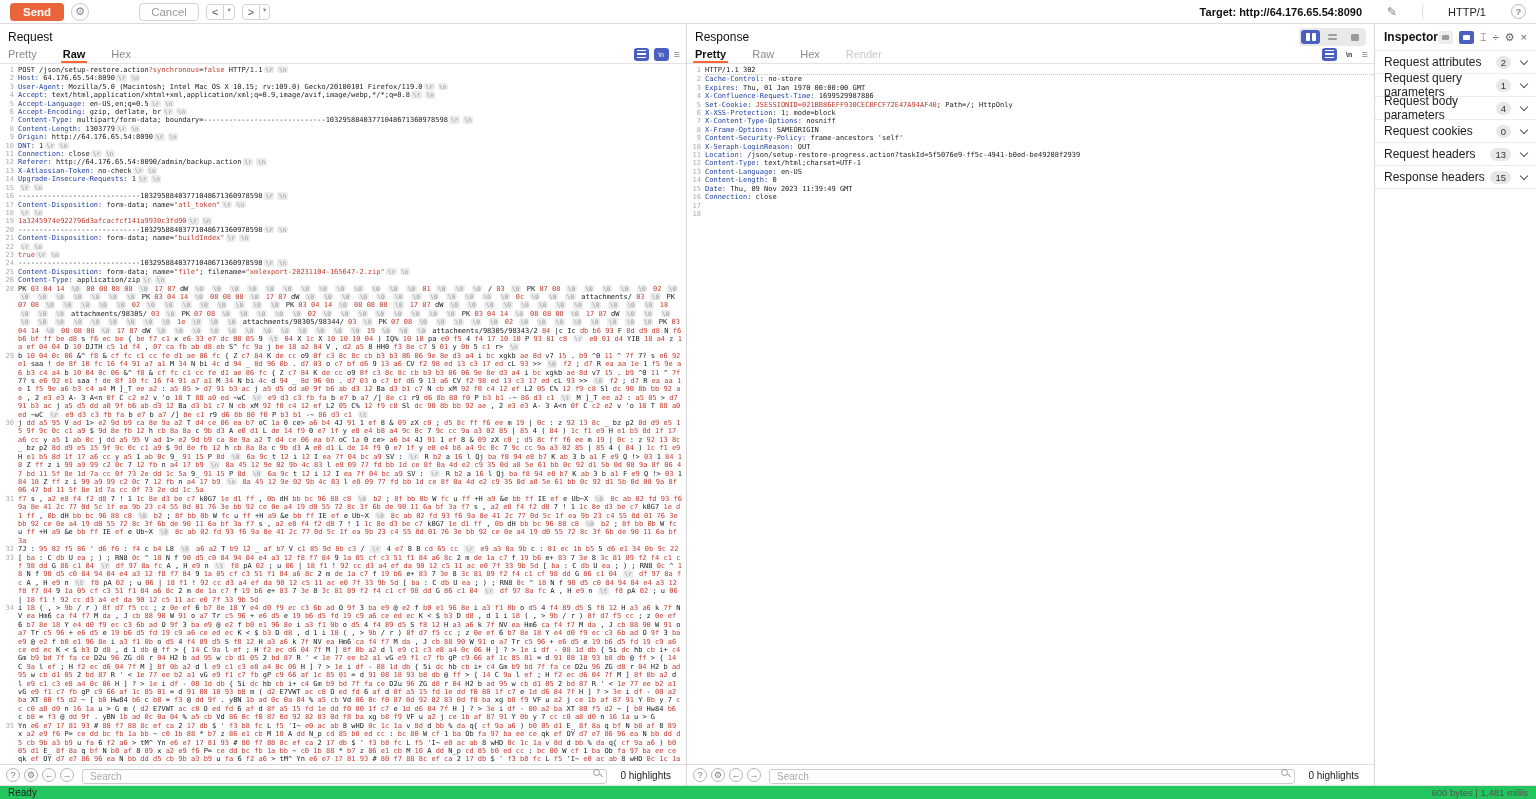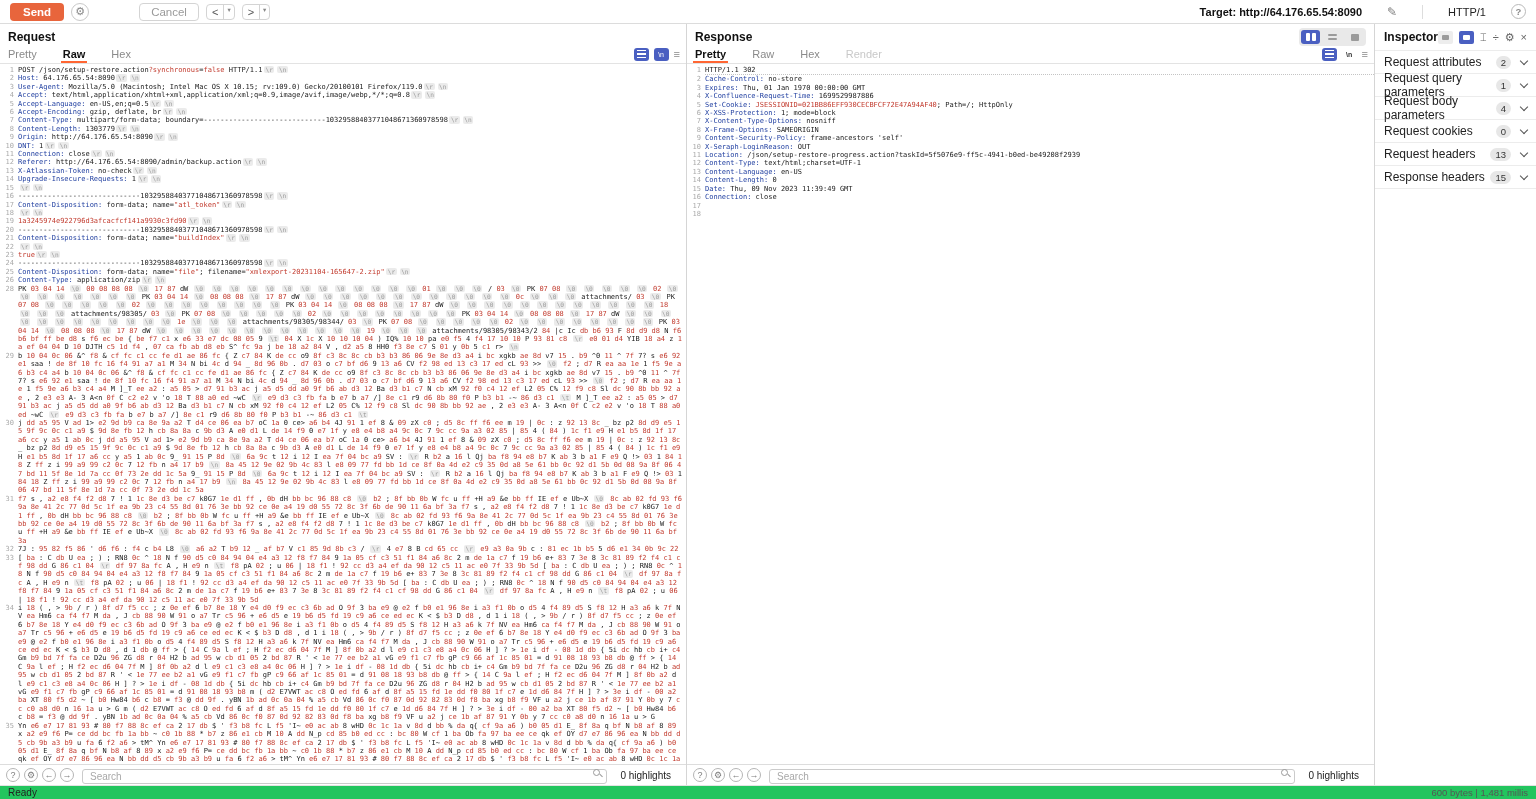--- a/index.html
+++ b/index.html
@@ -23,21 +23,21 @@
   .help-circle { width:15px; height:15px; border:1.5px solid #b9b9b9; border-radius:50%; color:#8a8a8a; font-size:9.5px; font-weight:bold; display:flex; align-items:center; justify-content:center; }
 
   
   .main { position:absolute; top:24px; left:0; right:0; bottom:14px; display:flex; }
   .panel { display:flex; flex-direction:column; background:#fff; }
   .panel.request { width:692px; border-right:1px solid #d5d5d5; }
   .panel.response { width:693px; border-right:1px solid #d5d5d5; }
   .panel.inspector { flex:1; }
 
   .panel-head { height:22px; display:flex; align-items:center; padding:4px 8px 0 8px; }
-  .panel-title { font-size:12px; font-weight:bold; color:#111; }
+  .panel-title { font-size:12px; font-weight:normal; color:#111; }
   .tabsrow { height:18px; display:flex; align-items:flex-end; padding:0 6px; border-bottom:1px solid #e3e3e3; position:relative; }
   .tab { font-size:11px; color:#8a8a8a; margin-right:22px; padding:2px 2px 3px 2px; cursor:pointer; }
   .tab.active { color:#111; font-weight:bold; border-bottom:2px solid #ff6633; padding-bottom:1px; }
   .tab.disabled { color:#c8c8c8; }
   .tabs-icons { margin-left:auto; display:flex; align-items:center; gap:5px; padding-bottom:2px; }
   .mini { width:15px; height:13px; border-radius:3px; display:flex; align-items:center; justify-content:center; font-size:7px; }
   .mini.blue { background:#4a5fc1; color:#fff; }
   .mini.lines { background-image:repeating-linear-gradient(to bottom, #fff 0 1.5px, transparent 1.5px 3.5px); background-size:9px 10px; background-repeat:no-repeat; background-position:center; }
   .mini.plain { color:#333; font-weight:bold; }
   .hamb { color:#8a8a8a; font-size:11px; line-height:11px; }

